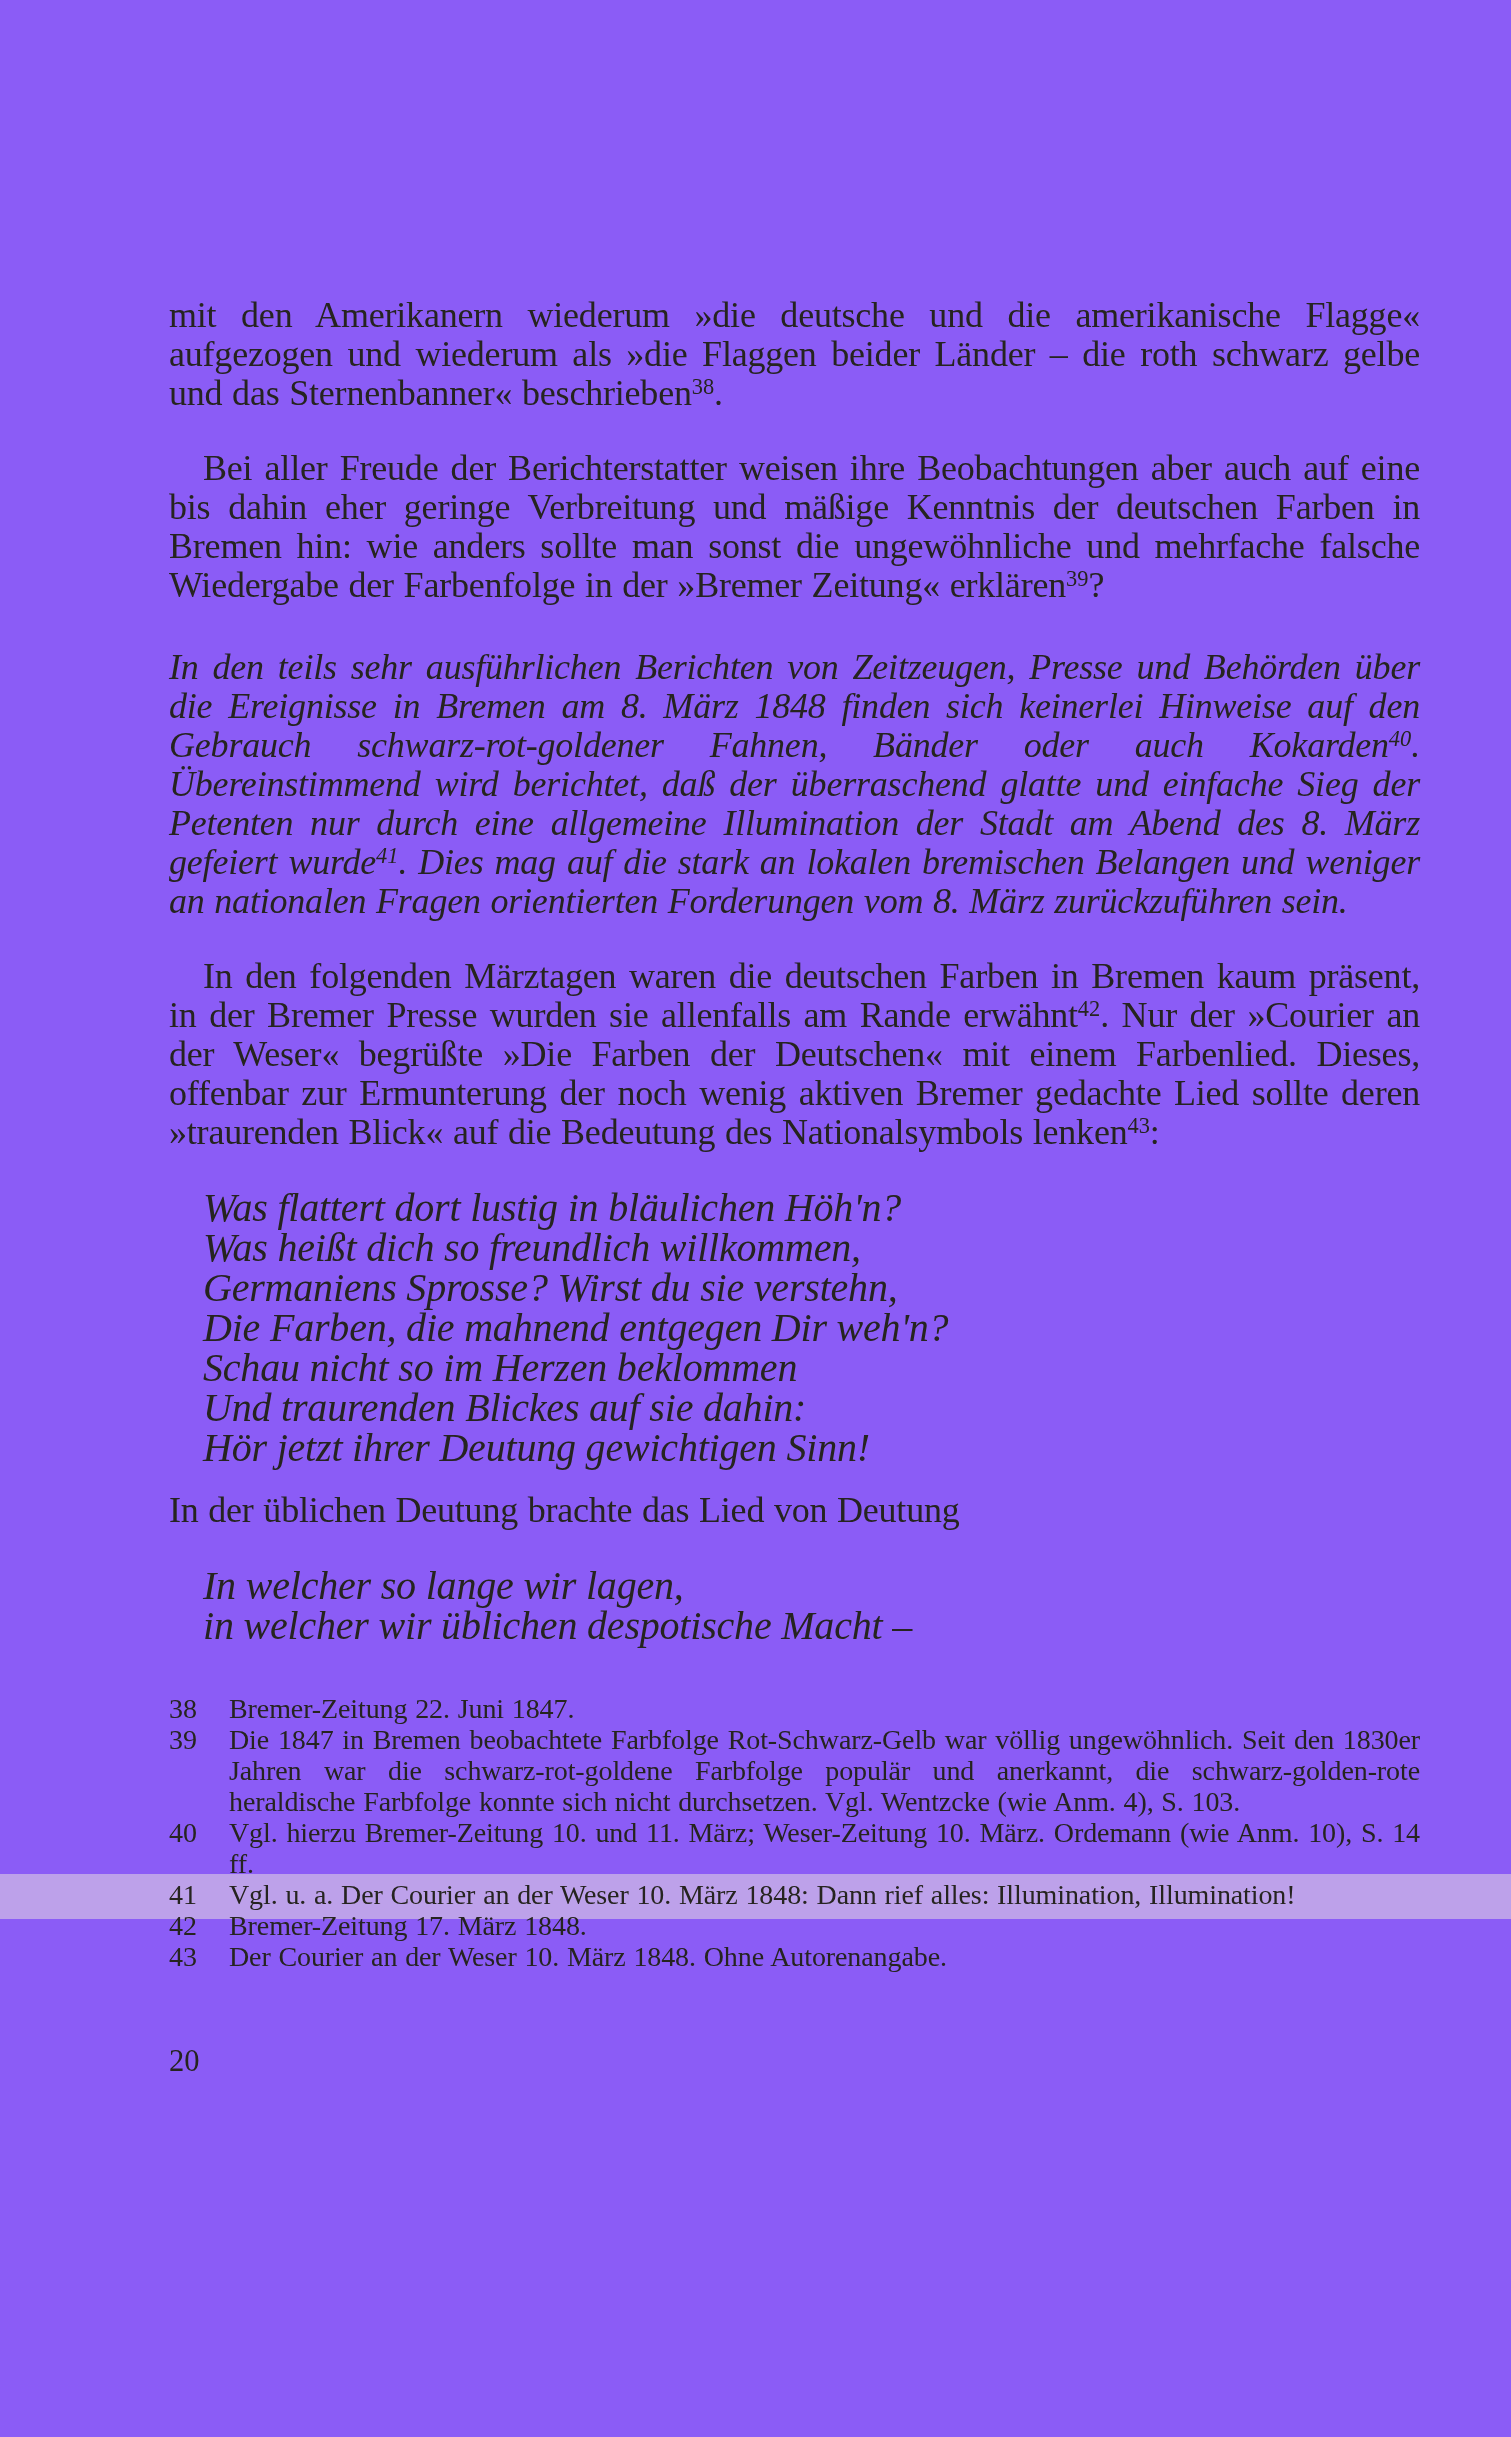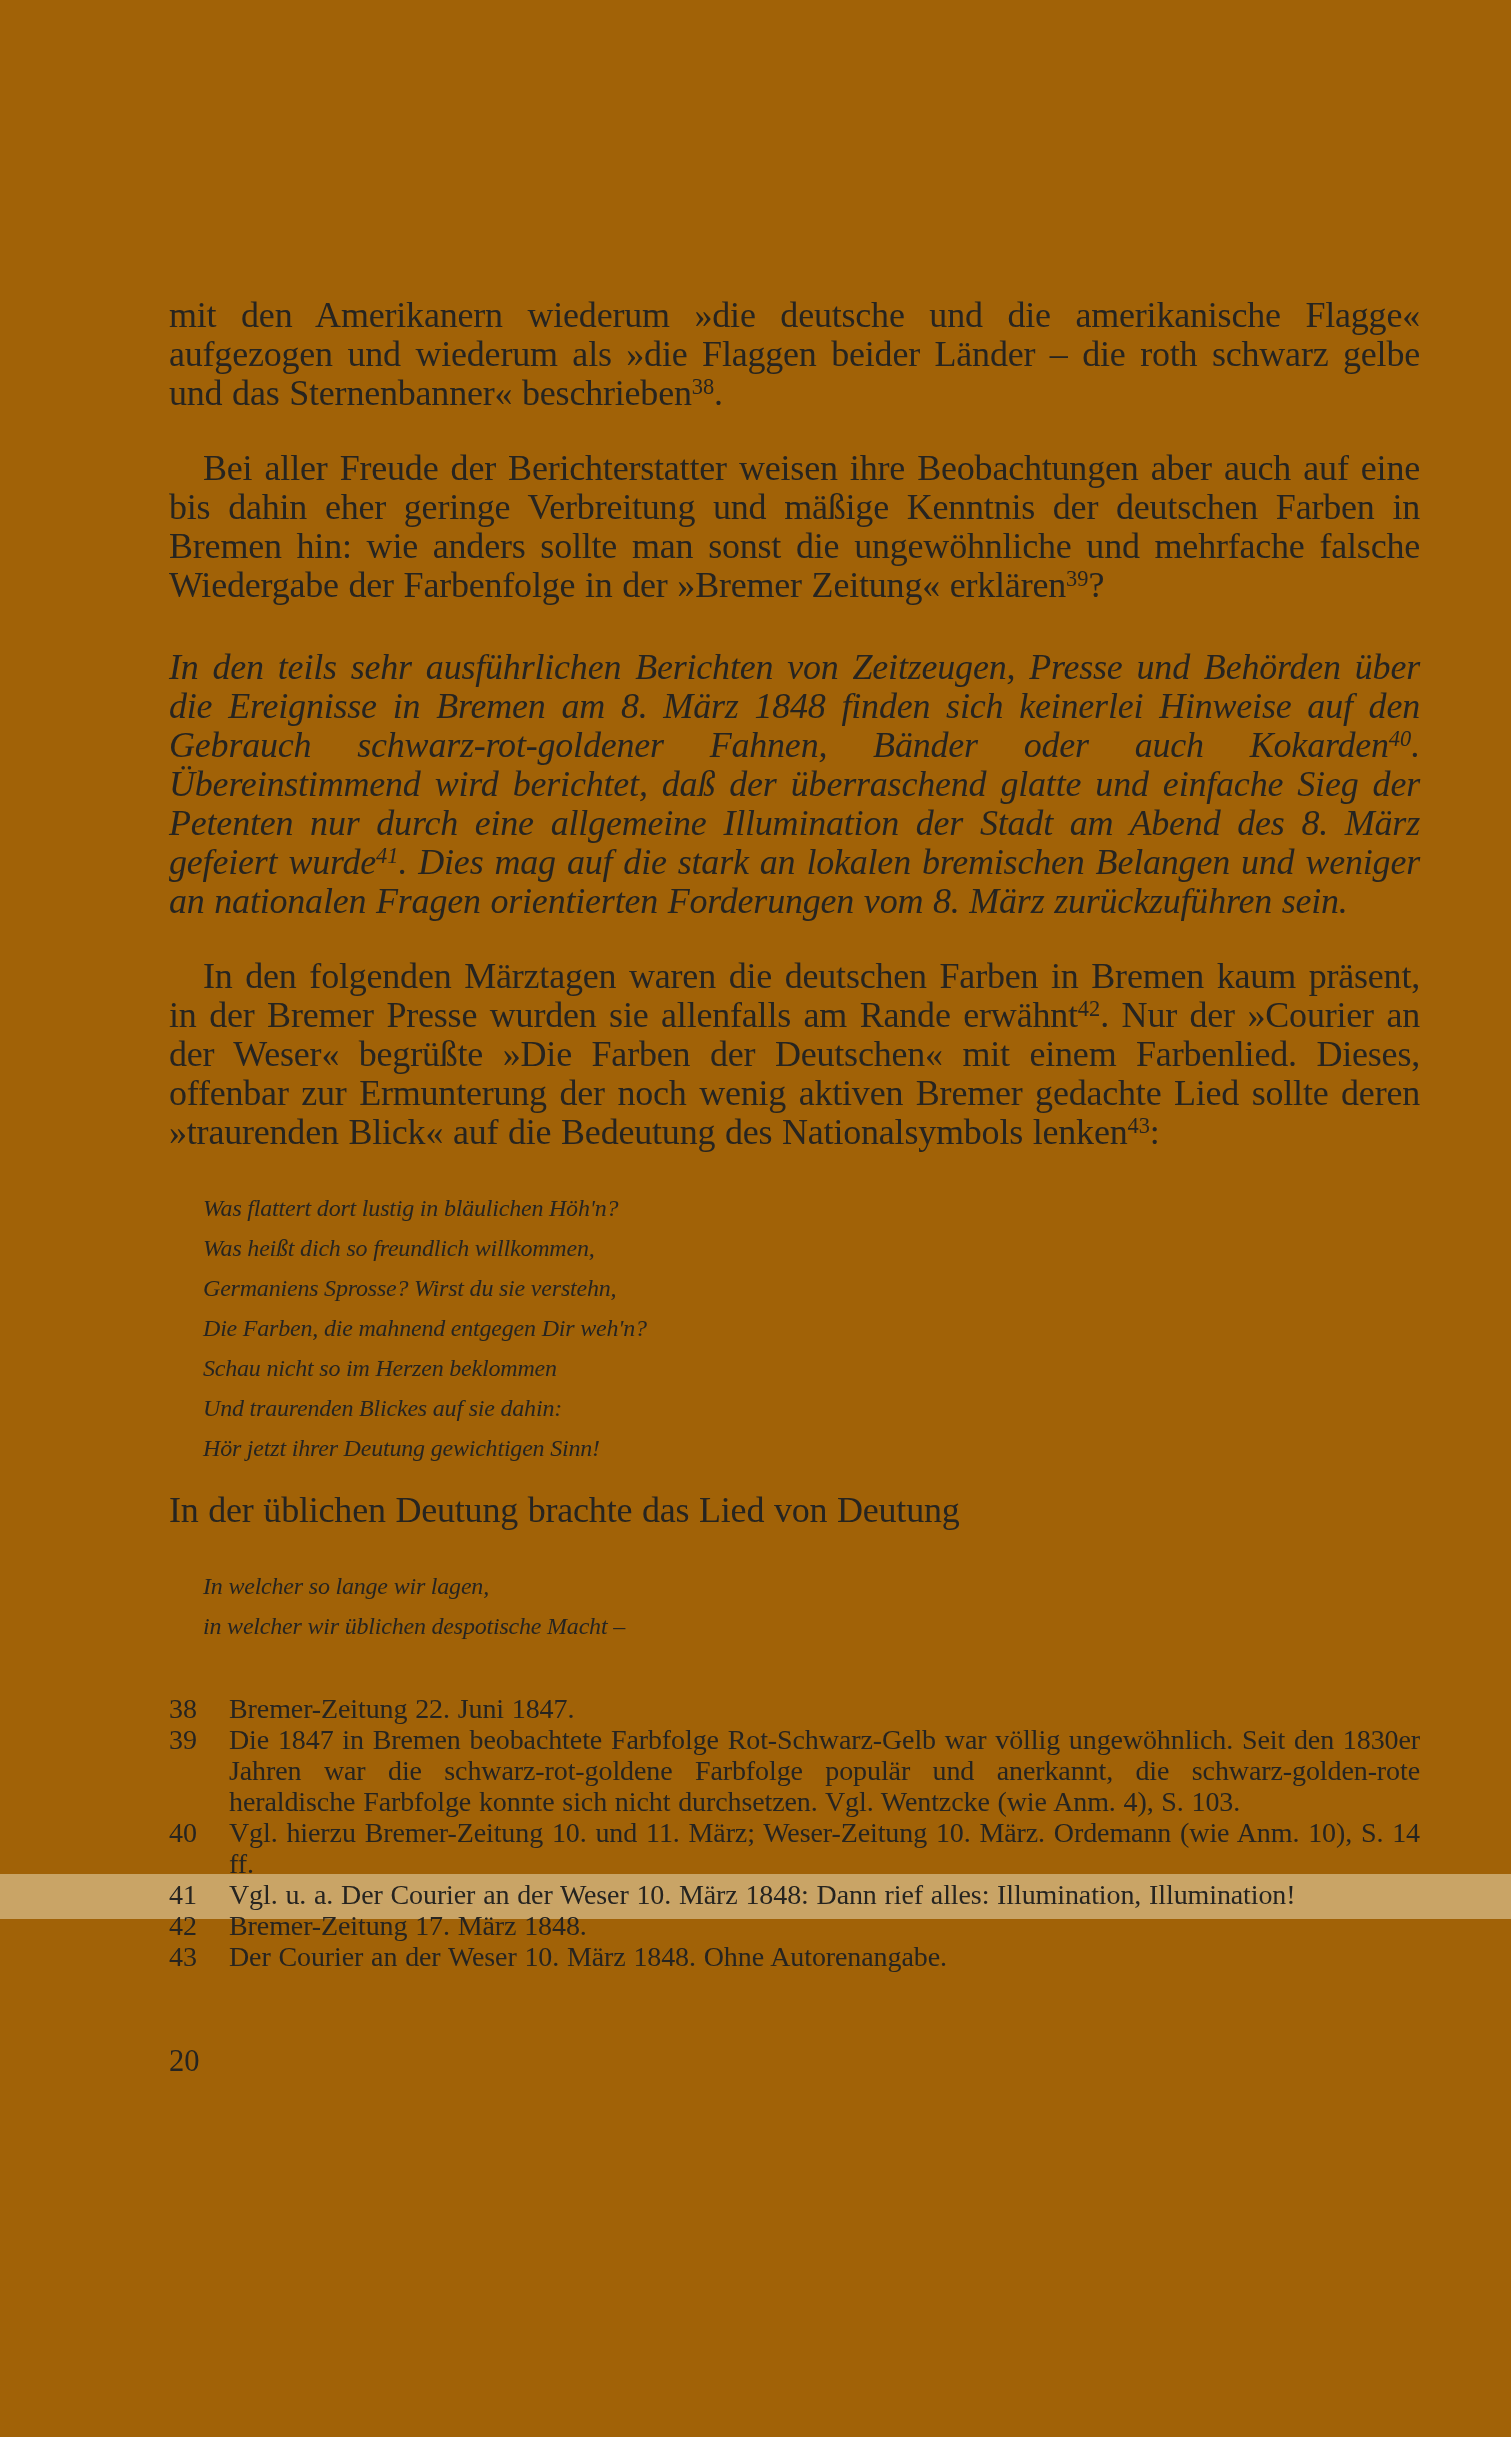--- a/index.html
+++ b/index.html
@@ -6,21 +6,21 @@
   body {
     width: 1512px;
     height: 2438px;
     background: #f4f3ee;
     font-family: "Liberation Serif", "DejaVu Serif", serif;
   }
   .page {
     position: relative;
     width: 1512px;
     height: 2438px;
-    background: #a16207;
+    background: #8b5cf6;
     overflow: hidden;
     color: #262420;
   }
   
   .scan-band {
     position: absolute;
     left: 0;
     top: 1874px;
     width: 100%;
     height: 45px;
@@ -41,21 +41,21 @@
   .indent { text-indent: 34px; }
   .gap-before { margin-top: 43px; font-style: italic; }
   sup.ref {
     font-size: 22.4px;
     line-height: 0;
     vertical-align: 0.48em;
     letter-spacing: 0;
   }
   .poem {
     margin: 23px 0 0 34px;
-    font-size: 24px;
+    font-size: 40px;
     font-style: italic;
     line-height: 40px;
     letter-spacing: -0.2px;
   }
   .interlude { margin-top: 23px; text-align: left; }
   .poem-2 { margin-top: 30.5px; }
   .footnotes {
     margin-top: 47px;
     font-size: 28px;
     line-height: 31px;

